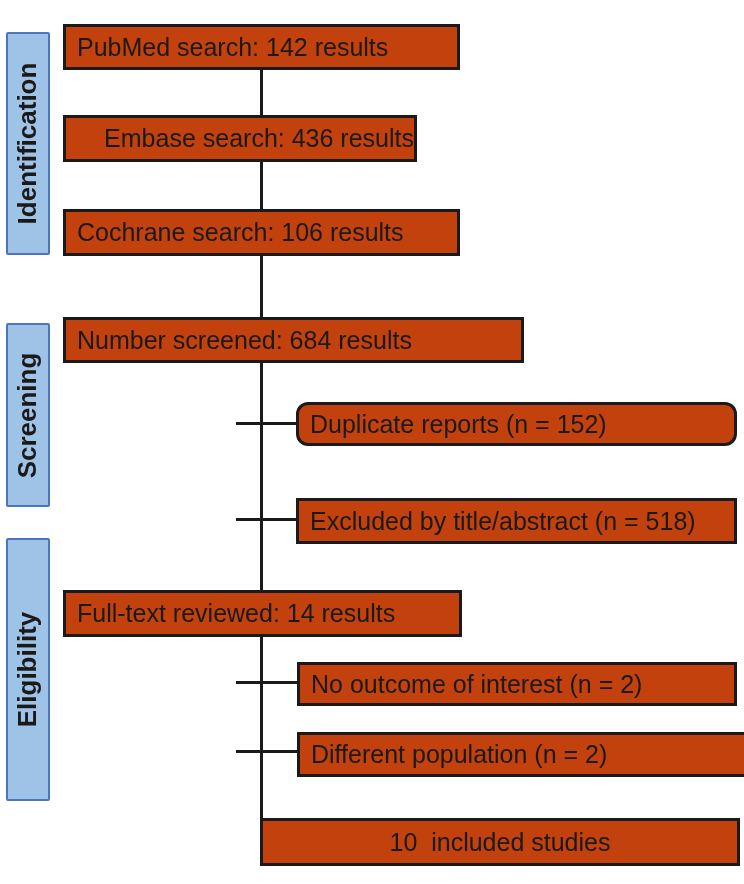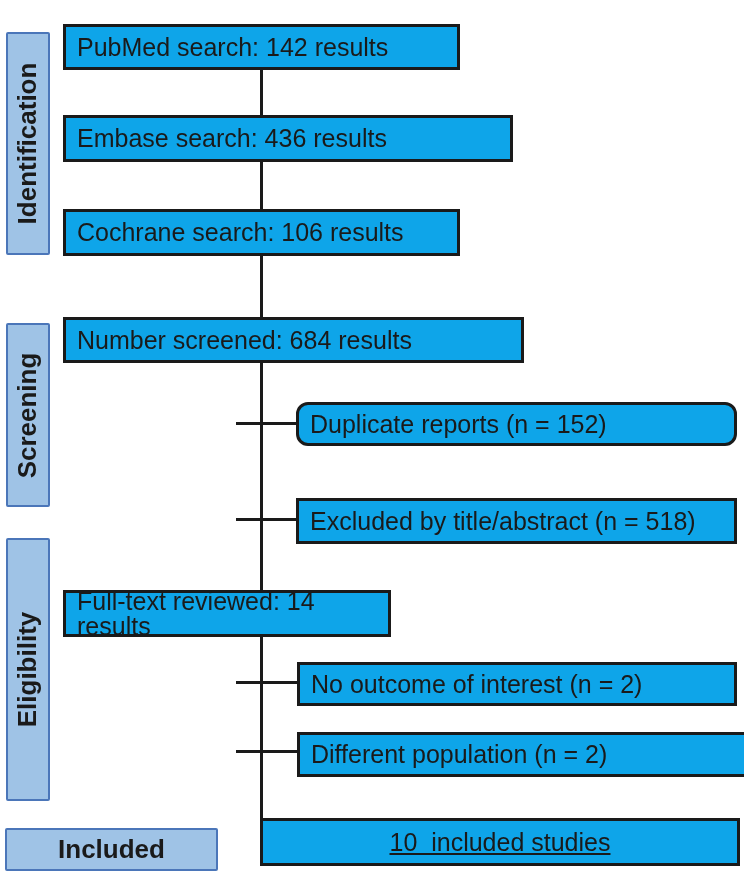--- a/index.html
+++ b/index.html
@@ -8,21 +8,21 @@
     width: 744px;
     height: 884px;
     background: #ffffff;
     font-family: "Liberation Sans", sans-serif;
     color: #1a1a1a;
     overflow: hidden;
   }
   
   .fbox {
     position: absolute;
-    background: #0ea5e9;
+    background: #c2410c;
     border: 3px solid #1a1a1a;
     box-sizing: border-box;
     display: flex;
     align-items: center;
     padding-left: 11px;
     font-size: 25px;
     line-height: 1;
     z-index: 2;
   }
   .fbox.center {
@@ -68,48 +68,45 @@
 
   <div class="stage" style="left:6px; top:32px; width:44px; height:223px;">
     <span class="vtext">Identification</span>
   </div>
   <div class="stage" style="left:6px; top:323px; width:44px; height:184px;">
     <span class="vtext">Screening</span>
   </div>
   <div class="stage" style="left:6px; top:538px; width:44px; height:263px;">
     <span class="vtext">Eligibility</span>
   </div>
-  <div class="stage" style="left:5px; top:828px; width:213px; height:43px;">
-    <span>Included</span>
-  </div>
 
   <div class="fbox" style="left:63px; top:24px; width:397px; height:46px;">
     <span>PubMed search: 142 results</span>
   </div>
-  <div class="fbox" style="left:63px; top:115px; width:450px; height:47px;">
+  <div class="fbox" style="left:63px; top:115px; width:354px; height:47px;justify-content:flex-end;">
     <span>Embase search: 436 results</span>
   </div>
   <div class="fbox" style="left:63px; top:209px; width:397px; height:47px;">
     <span>Cochrane search: 106 results</span>
   </div>
   <div class="fbox" style="left:63px; top:317px; width:461px; height:46px;">
     <span>Number screened: 684 results</span>
   </div>
   <div class="fbox" style="left:296px; top:402px; width:441px; height:44px;border-radius:12px;">
     <span>Duplicate reports (n = 152)</span>
   </div>
   <div class="fbox" style="left:296px; top:498px; width:441px; height:46px;">
     <span>Excluded by title/abstract (n = 518)</span>
   </div>
-  <div class="fbox" style="left:63px; top:590px; width:328px; height:47px;">
+  <div class="fbox" style="left:63px; top:590px; width:399px; height:47px;">
     <span>Full-text reviewed: 14 results</span>
   </div>
   <div class="fbox" style="left:297px; top:662px; width:440px; height:44px;">
     <span>No outcome of interest (n = 2)</span>
   </div>
   <div class="fbox" style="left:297px; top:732px; width:512px; height:45px;">
     <span>Different population (n = 2)</span>
   </div>
-  <div class="fbox center" style="left:260px; top:818px; width:480px; height:48px;text-decoration:underline;">
+  <div class="fbox center" style="left:260px; top:818px; width:480px; height:48px;">
     <span>10  included studies</span>
   </div>
 
 </div>
 
 </body></html>

